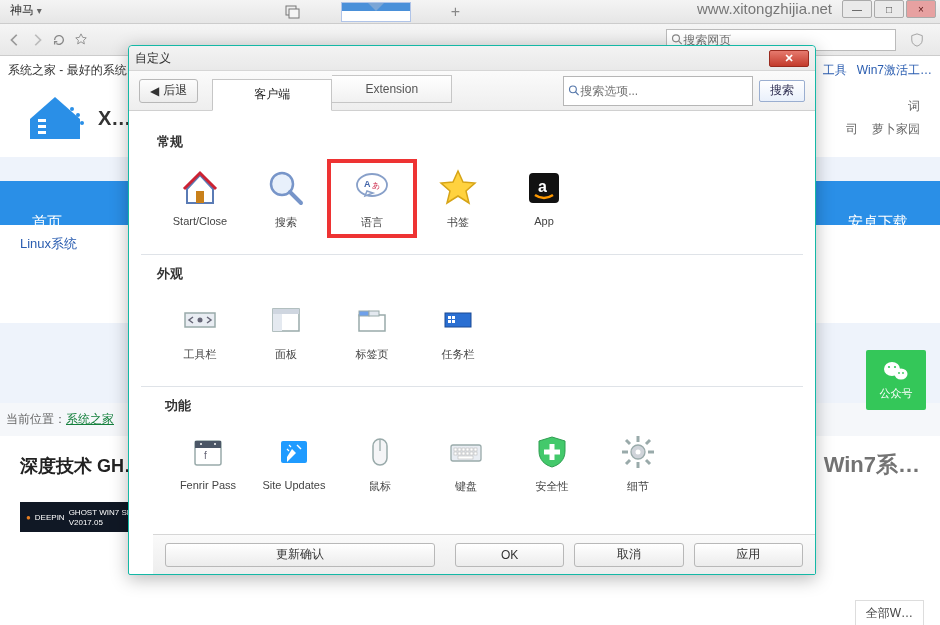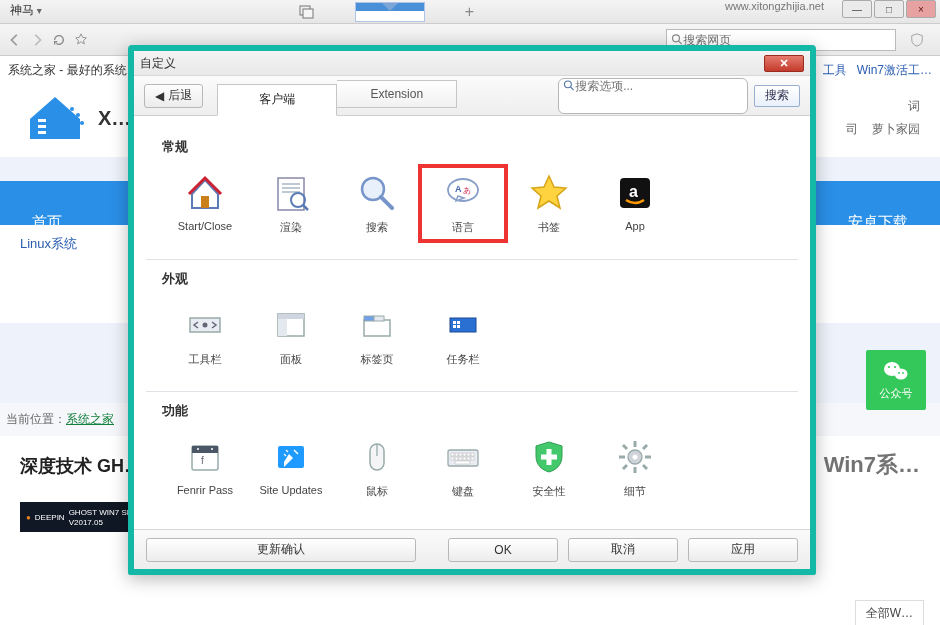--- a/index.html
+++ b/index.html
@@ -7,21 +7,21 @@
 
 
 .top-chrome { background: linear-gradient(#f4f4f4,#e6e6e6); border-bottom: 1px solid #ccc; height: 24px; display: flex; padding: 0 4px; position: relative; }
 .menu-btn { font-size: 12px; color: #333; padding: 2px 6px; cursor: pointer; }
 .menu-btn::after { content: " ▾"; color: #666; font-size: 10px;}
 .tab-area { flex: 1; display: flex; align-items: center; justify-content: center; gap: 40px; }
 .tab-icon { width: 16px; height: 16px; display: inline-block; }
 .active-tab-thumb { width: 70px; height: 20px; background: #fff; border: 1px solid #b0c4e8; position: relative; overflow:hidden;}
 .active-tab-thumb::before { content:""; position:absolute; top:0; left:0; right:0; height:8px; background:#4a90d9;}
 .active-tab-thumb::after { content:""; position:absolute; top:-4px; left:50%; transform:translateX(-50%); width:0; height:0; border-left:12px solid transparent; border-right:12px solid transparent; border-top:12px solid #7aa5d6;}
-.url-text { color: #777; font-size: 11px; margin-left:auto; margin-right:16px;}
+.url-text { color: #777; font-size: 15px; margin-left:auto; margin-right:8px;}
 .win-controls { display: flex; gap: 0; }
 .win-btn { width: 30px; height: 18px; border: 1px solid #aaa; background: #eaeaea; display:flex; align-items:center; justify-content:center; font-size:10px; color:#444; border-radius:2px; margin-left:2px;}
 .win-btn.close { background: #e7a1a1; color: #5a1515;}
 
 
 .nav-bar { height: 32px; background: linear-gradient(#f5f5f5,#e8e8e8); border-bottom: 1px solid #ccc; display: flex; align-items: center; padding: 0 6px; gap: 4px; }
 .nav-icon { width: 18px; height: 18px; color: #888; display:inline-flex; align-items:center; justify-content:center; }
 .nav-spacer { flex: 1; }
 .search-box { display: flex; align-items: center; border: 1px solid #bbb; background: #fff; height: 22px; width: 230px; padding: 0 4px; margin-right:8px;justify-content:space-between;}
 .search-box input { border: none; outline: none; font-size: 12px; width: 100%; }
@@ -45,45 +45,45 @@
 .article-title-big { font-size:18px; font-weight:bold; color:#222;}
 .win7-title { font-size:22px; font-weight:bold; color:#737373;}
 .meta-row { padding:8px 20px; display:flex; gap:30px; align-items:center; color:#666; font-size:12px;}
 .deepin-thumb { width:210px; height:30px; background:#101825; color:#fff; font-size:8px; display:flex; align-items:center; padding:0 6px; gap:4px;}
 .deepin-thumb .dot{ color:#e67e22;}
 .wechat-box { position:absolute; right:14px; top:294px; width:60px; height:60px; background:#34c759; border-radius:2px; display:flex; flex-direction:column; align-items:center; justify-content:center; color:#fff; font-size:11px; gap:4px;}
 .wechat-box svg{ width:26px; height:22px;}
 .all-btn { position:absolute; right:16px; top:544px; background:#fff; border:1px solid #ddd; padding:4px 10px; font-size:12px; color:#444;}
 
 
-.dialog-wrap { position: absolute; left: 128px; top: 45px; width: 688px; height: 530px; background: #fff; border: 6px solid #14b8a6; box-shadow: 0 4px 18px rgba(0,0,0,.28); border-radius: 4px 4px 2px 2px; display: flex; flex-direction: column; }
+.dialog-wrap { position: absolute; left: 128px; top: 45px; width: 688px; height: 530px; background: #fff; border: 1px solid #14b8a6; box-shadow: 0 4px 18px rgba(0,0,0,.28); border-radius: 4px 4px 2px 2px; display: flex; flex-direction: column; }
 .dlg-titlebar { height: 25px; background: linear-gradient(#f3f3f3,#e9e9e9); border-bottom: 1px solid #d6d6d6; display:flex; align-items:center; padding:0 6px; border-radius:4px 4px 0 0;}
 .dlg-title { font-size:12px; color:#333; }
 .dlg-close { margin-left:auto; width:40px; height:17px; background: linear-gradient(#e67a6e,#c33b2c); border:1px solid #9a2b1f; border-radius:2px; color:#fff; display:flex; align-items:center; justify-content:center; font-size:11px; font-weight:bold;}
 
 .dlg-toolbar { height: 40px; background: linear-gradient(#fbfbfb,#eeeeee); border-bottom:1px solid #d0d0d0; display:flex; align-items:center; padding:0 10px; gap:8px;}
 .back-btn { height:24px; padding:0 10px; border:1px solid #b8b8b8; border-radius:3px; background:linear-gradient(#fdfdfd,#ececec); display:flex; align-items:center; gap:4px; font-size:12px; color:#333;}
 .seg-tabs { display:flex; margin-left:6px;}
 .seg-tab { height:28px; width:120px; border:1px solid #c6c6c6; background:linear-gradient(#fff,#f1f1f1); display:flex; align-items:center; justify-content:center; font-size:12px; color:#555;}
 .seg-tab.active { background:#fff; border-bottom:1px solid #fff; position:relative; top:4px; height:32px; color:#222;}
 .seg-tab + .seg-tab { border-left:none;}
 .opt-search { margin-left:auto; display:flex; align-items:center; gap:6px;}
-.opt-search-box { display:flex; align-items:flex-start; border:1px solid #b6b6b6; background:#fff; height:36px; width:190px; padding:0 4px; border-radius:6px;}
+.opt-search-box { display:flex; align-items:center; border:1px solid #b6b6b6; background:#fff; height:30px; width:190px; padding:0 4px; border-radius:0;}
 .opt-search-box input { border:none; outline:none; width:100%; font-size:12px;}
 .opt-search-btn { height:22px; padding:0 10px; border:1px solid #9aaed0; border-radius:2px; background:linear-gradient(#ffffff,#e9f0fb); font-size:12px; color:#335;}
 
 .dlg-body { flex:1; overflow:auto; padding: 12px; background:#fff;}
 .section { border-bottom:1px solid #dfe3e8; padding:10px 16px 18px 16px;}
 .section-title { font-size:13px; font-weight:bold; color:#333; margin-bottom:10px;}
 .icon-grid { display:flex; flex-wrap:wrap; gap: 0; }
 .grid-item { width: 86px; display:flex; flex-direction:column; align-items:center; gap:6px; padding:6px 0; cursor:pointer; font-size:11px; color:#444; text-align:center;}
 .grid-item.highlight { outline:4px solid #e33; outline-offset:-2px;}
 .grid-icon { width:42px; height:42px; display:flex; align-items:center; justify-content:center;}
 
-.dlg-footer { height:40px; border-top:1px solid #d6d6d6; background:linear-gradient(#fafafa,#ededed); display:flex; align-items:center; padding:0 12px; gap:10px;}
+.dlg-footer { height:40px; border-top:1px solid #d6d6d6; background:linear-gradient(#fafafa,#ededed); display:flex; align-items:center; padding:0 12px; gap:10px;margin-left:24px;}
 .footer-btn { height:24px; border:1px solid #b8b8b8; border-radius:3px; background:linear-gradient(#ffffff,#ececec); font-size:12px; color:#333; padding:0 16px;}
 .footer-btn.wide { flex:0 0 270px; text-align:center;}
 .footer-spacer { flex:1;}
 </style>
 </head>
 <body>
 
 <div class="top-chrome">
   <span class="menu-btn">神马</span>
   <div class="tab-area">
@@ -243,33 +243,20 @@
                 <path d="M8 22 L21 8 L34 22 V36 H8 Z" fill="#fff" stroke="#5a7bb5" stroke-width="2"></path>
                 <rect x="17" y="24" width="8" height="12" fill="#c9801a"></rect>
                 <path d="M5 22 L21 6 L37 22" fill="none" stroke="#c23" stroke-width="3"></path>
               </svg>
             </div>
           <span>Start/Close</span>
         </div>
         <div class="grid-item">
           <div class="grid-icon">
               <svg viewBox="0 0 42 42">
-                <rect x="8" y="6" width="26" height="32" fill="#fff" stroke="#88a" stroke-width="1.5"></rect>
-                <line x1="12" y1="12" x2="30" y2="12" stroke="#9ab" stroke-width="1.3"></line>
-                <line x1="12" y1="16" x2="30" y2="16" stroke="#9ab" stroke-width="1.3"></line>
-                <line x1="12" y1="20" x2="30" y2="20" stroke="#9ab" stroke-width="1.3"></line>
-                <circle cx="28" cy="28" r="7" fill="none" stroke="#5a7bb5" stroke-width="2"></circle>
-                <line x1="33" y1="33" x2="38" y2="38" stroke="#5a7bb5" stroke-width="2.5"></line>
-              </svg>
-            </div>
-          <span>渲染</span>
-        </div>
-        <div class="grid-item">
-          <div class="grid-icon">
-              <svg viewBox="0 0 42 42">
                 <circle cx="17" cy="17" r="11" fill="#e8f0fb" stroke="#7795c9" stroke-width="2.5"></circle>
                 <line x1="25" y1="25" x2="36" y2="36" stroke="#7795c9" stroke-width="4" stroke-linecap="round"></line>
               </svg>
             </div>
           <span>搜索</span>
         </div>
         <div class="grid-item highlight">
           <div class="grid-icon">
               <svg viewBox="0 0 42 42">
                 <ellipse cx="21" cy="18" rx="15" ry="11" fill="#fff" stroke="#88a0c9" stroke-width="1.8"></ellipse>
@@ -343,21 +330,21 @@
                 <rect x="15" y="17" width="3" height="3" fill="#fff"></rect>
                 <rect x="11" y="21" width="3" height="3" fill="#fff"></rect>
                 <rect x="15" y="21" width="3" height="3" fill="#fff"></rect>
               </svg>
             </div>
           <span>任务栏</span>
         </div>
       </div>
     </div>
 
-    <div class="section" style="border-bottom:none;">
+    <div class="section" style="border-bottom:none;margin-left:8px;">
       <div class="section-title">功能</div>
       <div class="icon-grid">
         <div class="grid-item">
           <div class="grid-icon">
               <svg viewBox="0 0 42 42">
                 <rect x="8" y="10" width="26" height="24" rx="2" fill="#fff" stroke="#9aa" stroke-width="1.5"></rect>
                 <rect x="8" y="10" width="26" height="7" fill="#4b5666"></rect>
                 <circle cx="14" cy="13" r="1" fill="#fff"></circle>
                 <circle cx="28" cy="13" r="1" fill="#fff"></circle>
                 <text x="17" y="28" font-size="10" fill="#667">f</text>

